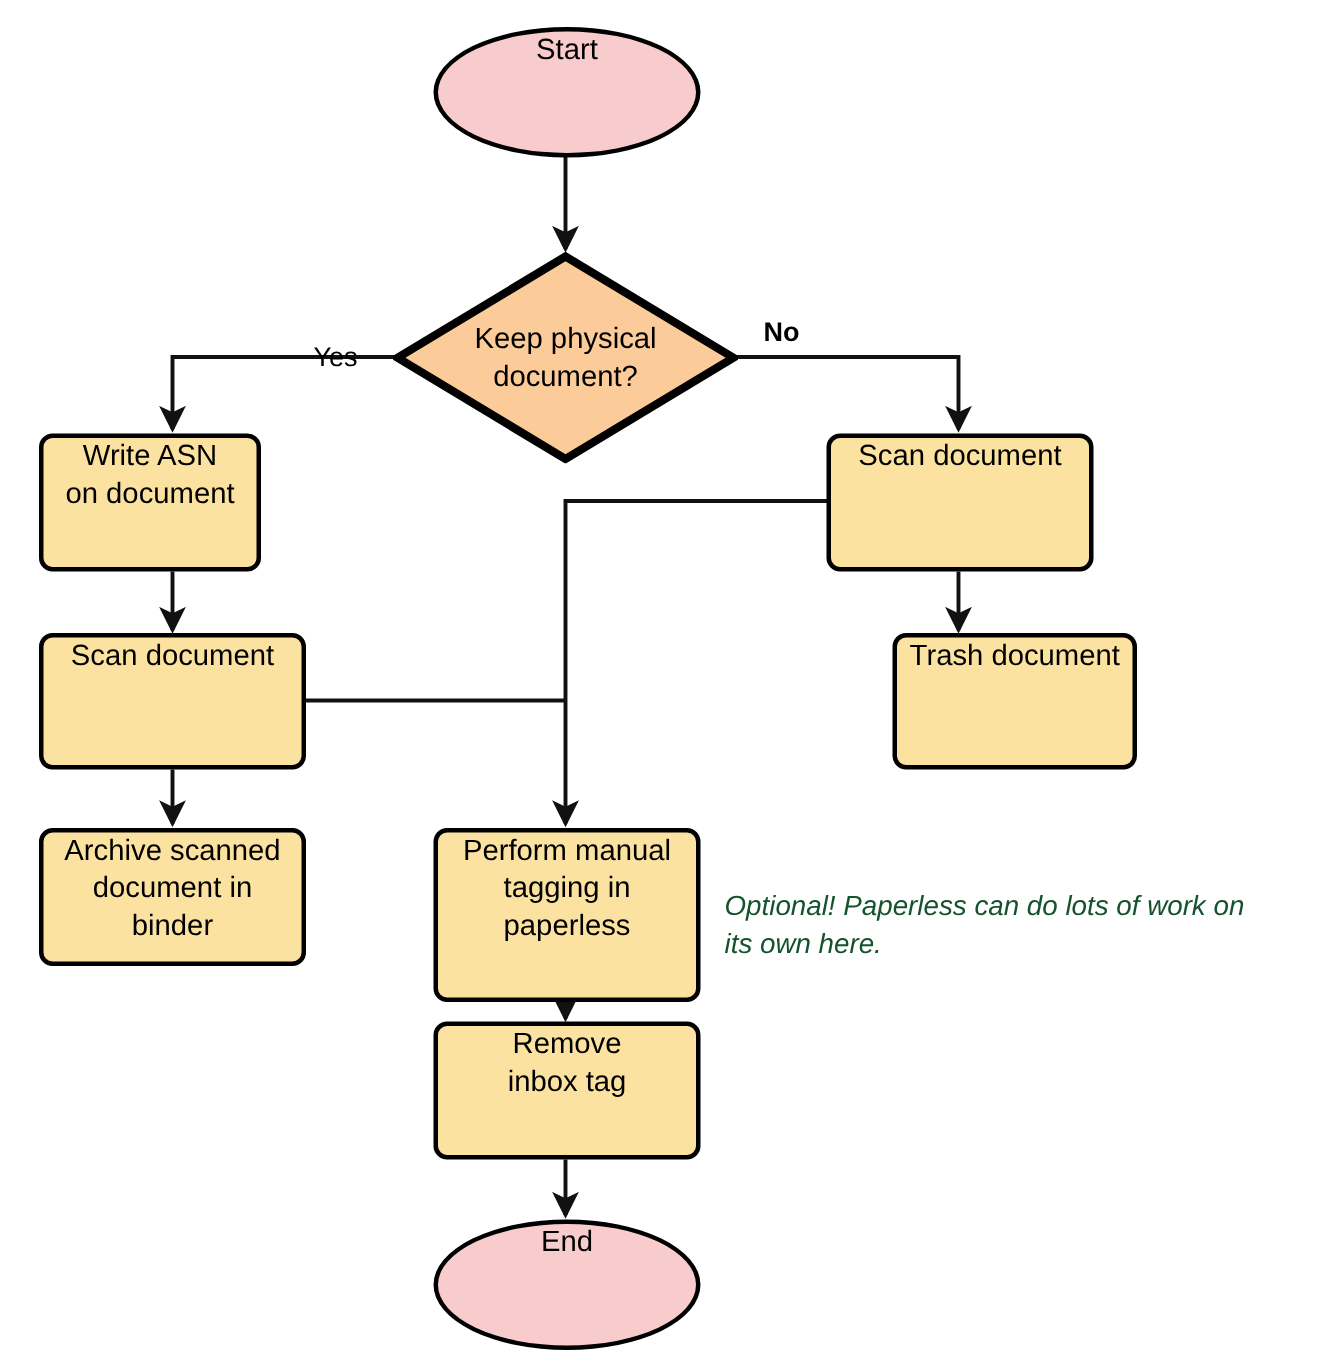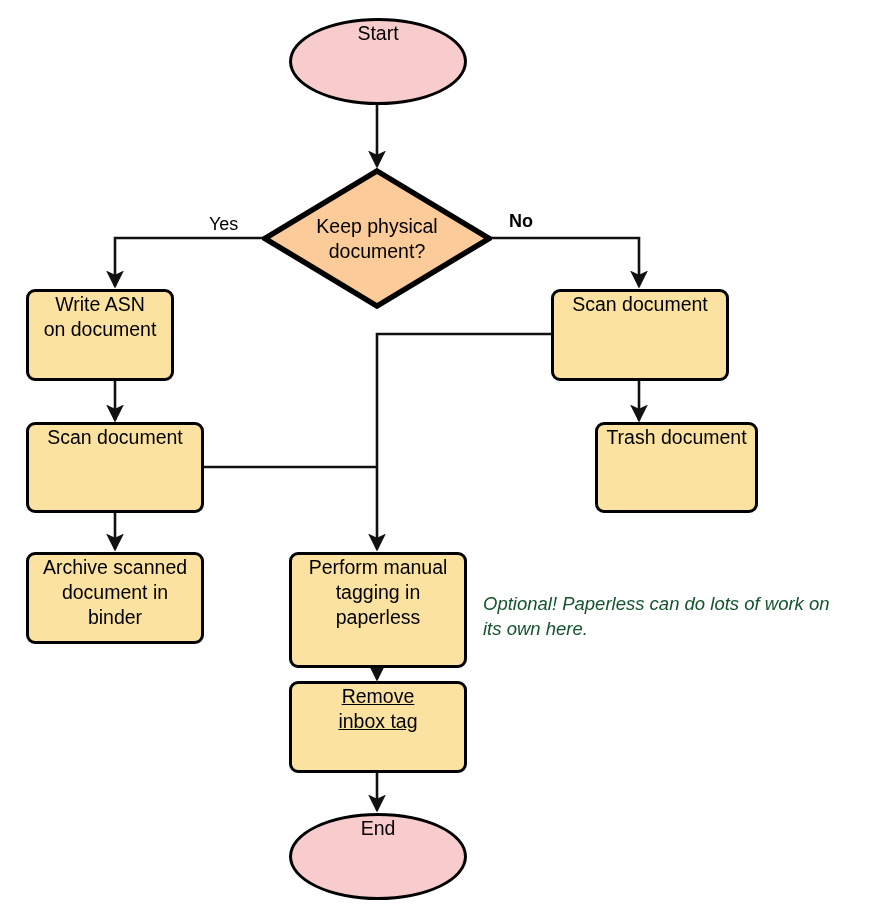--- a/index.html
+++ b/index.html
@@ -127,21 +127,21 @@
   </div>
 
   <div class="decision-wrap" style="left:262px; top:168px; width:230px; height:141px;">
     <svg class="decision-shape" viewBox="0 0 230 141" preserveAspectRatio="none" xmlns="http://www.w3.org/2000/svg">
       <polygon points="115,3 227,70.5 115,138 3,70.5" fill="#FBCB9A" stroke="#000000" stroke-width="5.5" stroke-linejoin="miter"></polygon>
     </svg>
     <span class="decision-label">Keep physical
 document?</span>
   </div>
 
-  <div class="edge-label" style="left:209px; top:214px;">Yes</div>
+  <div class="edge-label" style="left:209px; top:228px;">Yes</div>
   <div class="edge-label" style="left:509px; top:211px;font-weight:bold;">No</div>
 
   <div class="node process" style="left:26px; top:289px; width:148px; height:92px;">
     <span>Write ASN
 on document</span>
   </div>
 
   <div class="node process" style="left:26px; top:422px; width:178px; height:91px;">
     <span>Scan document</span>
   </div>
@@ -159,21 +159,21 @@
   <div class="node process" style="left:551px; top:422px; width:163px; height:91px;margin-left:44px;">
     <span>Trash document</span>
   </div>
 
   <div class="node process" style="left:289px; top:552px; width:178px; height:116px;">
     <span>Perform manual
 tagging in
 paperless</span>
   </div>
 
-  <div class="node process" style="left:289px; top:681px; width:178px; height:92px;text-decoration:underline;">
+  <div class="node process" style="left:289px; top:681px; width:178px; height:92px;">
     <span>Remove
 inbox tag</span>
   </div>
 
   <div class="node terminal" style="left:289px; top:813px; width:178px; height:87px;">
     <span>End</span>
   </div>
 
   <div class="note" style="left:483px; top:591px; width:405px;">Optional! Paperless can do lots of work on
 its own here.</div>

